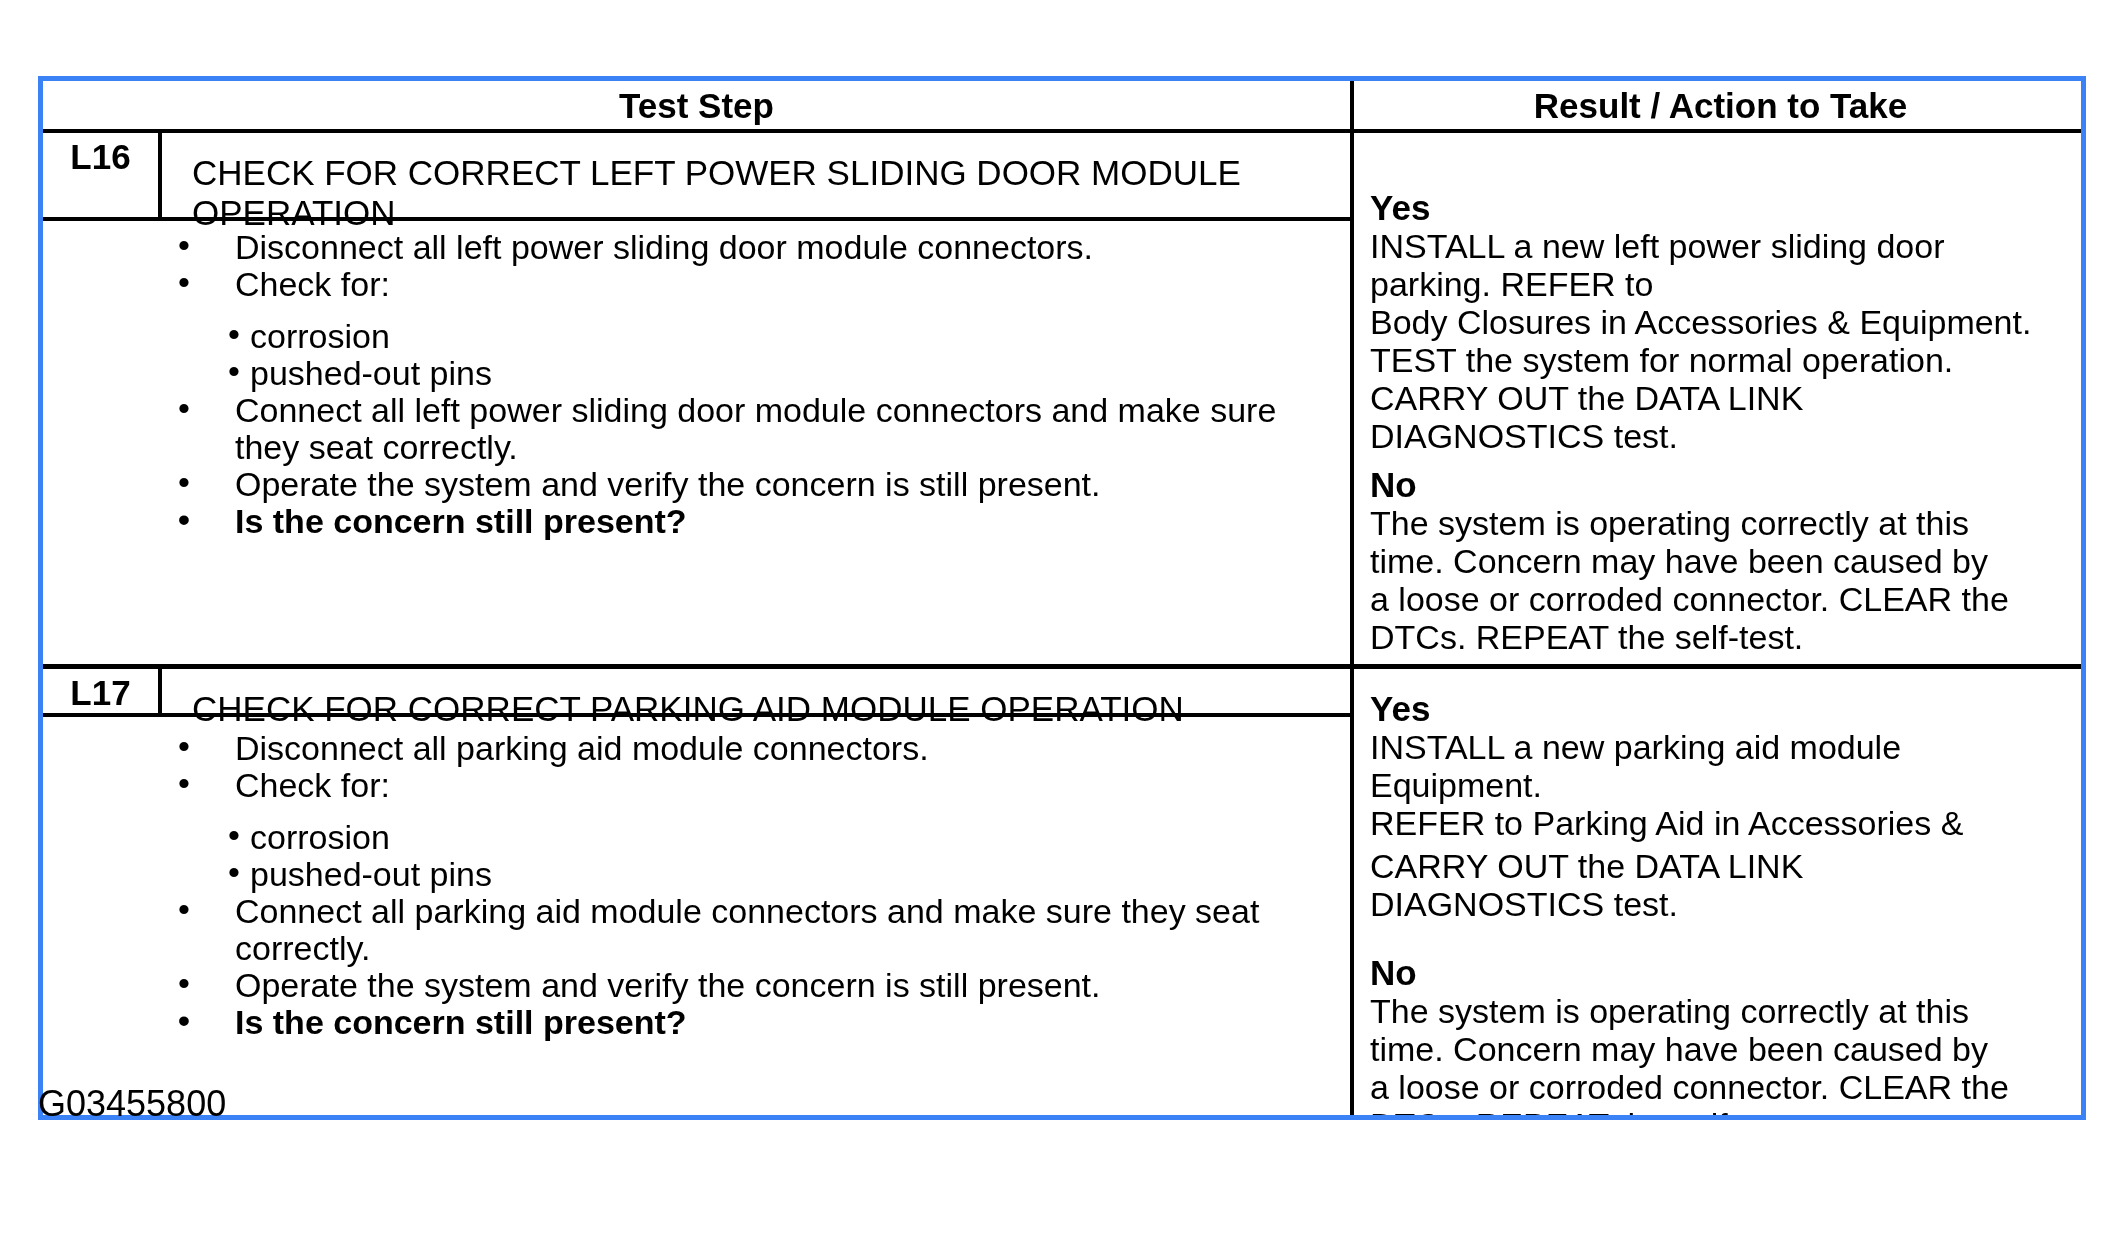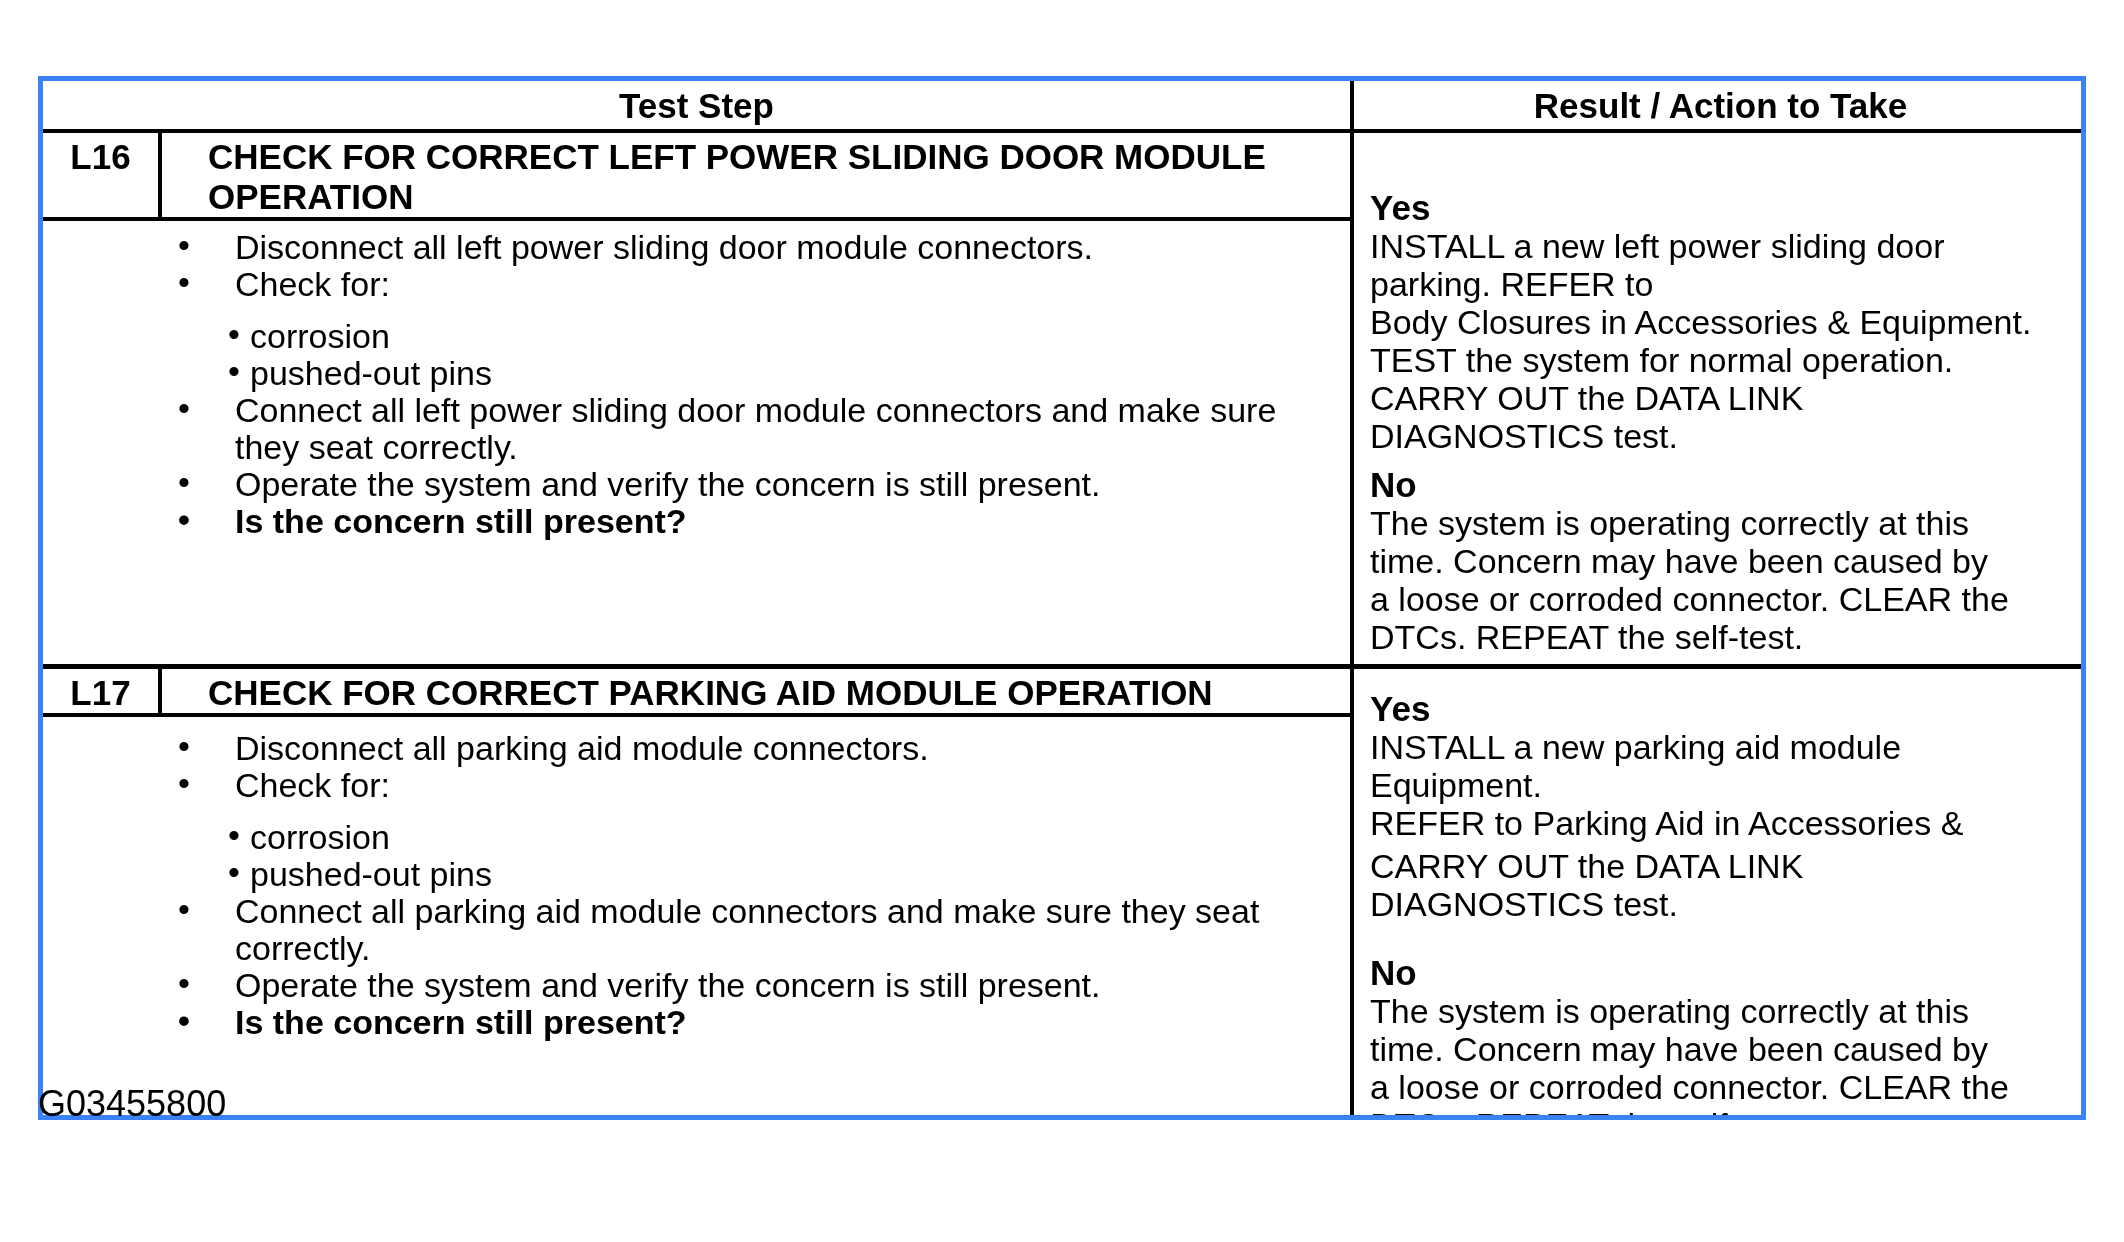--- a/index.html
+++ b/index.html
@@ -85,25 +85,24 @@
     border-right: 4px solid #000;
     box-sizing: border-box;
     text-align: center;
     font-weight: bold;
     font-size: 35px;
     line-height: 40px;
     padding-top: 4px;
   }
   .step-title {
     flex: 1;
-    font-weight: bold;
+    font-weight: normal;
     font-size: 35px;
     line-height: 40px;
-    padding: 4px 8px 0 14px;
-    margin-left: 16px;
+    padding: 20px 8px 0 14px;
   }
 
   
   .bullets {
     flex: 1;
     padding-top: 8px;
     font-size: 34px;
     line-height: 37px;
   }
   .row-l17 .bullets { padding-top: 13px; }

